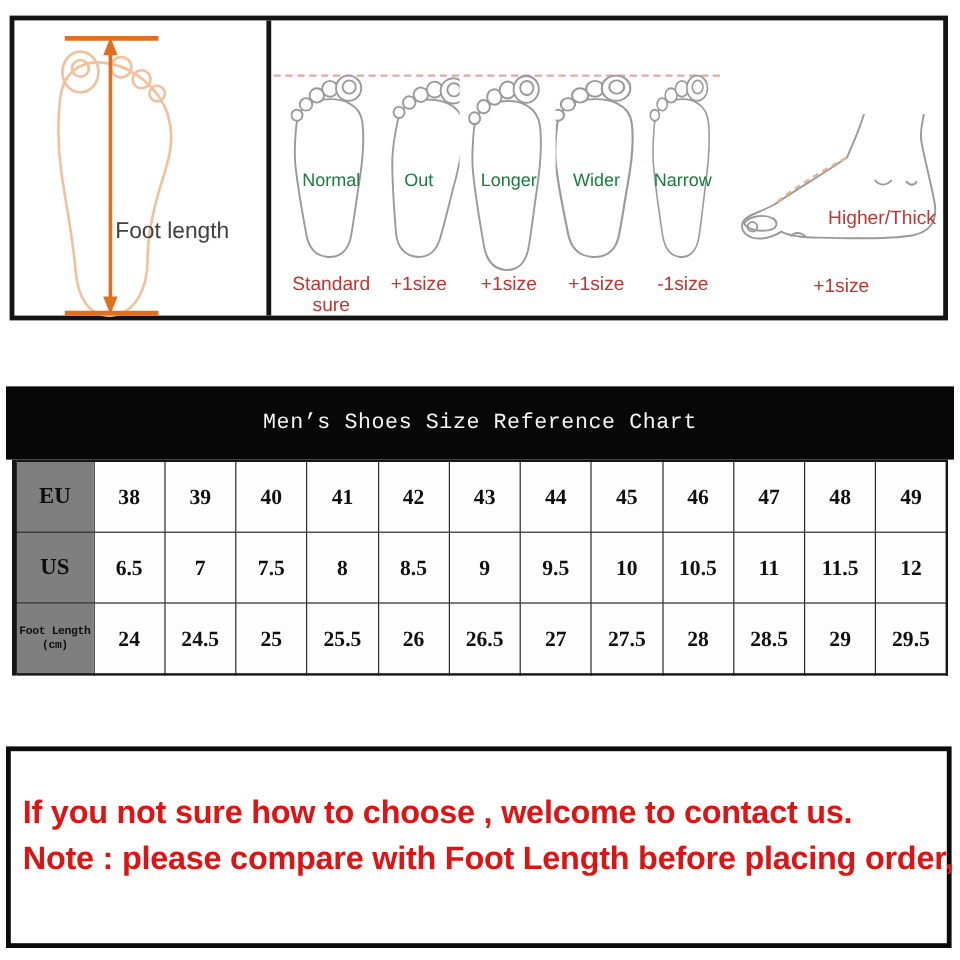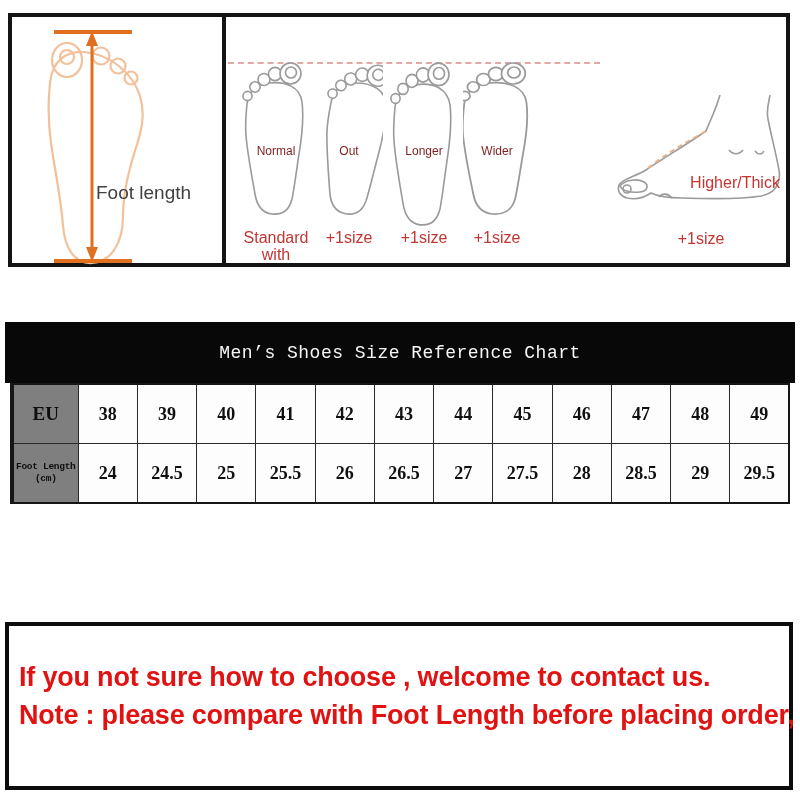--- a/index.html
+++ b/index.html
@@ -12,21 +12,21 @@
   .measure-box{position:absolute;left:0;top:0;bottom:0;width:210px;
                border-right:4px solid #141414;box-sizing:content-box;}
   .measure-svg{position:absolute;left:2px;top:2px;}
   .measure-label{position:absolute;left:84px;top:165px;font-size:19px;color:#414141;
                  white-space:nowrap;}
   .types-area{position:absolute;left:214px;top:0;right:0;bottom:0;}
   .toe-dotline{position:absolute;left:2px;top:45px;width:372px;height:0;
                border-top:2px dashed #e2a9a2;}
   .foot-col{position:absolute;top:43px;width:76px;height:210px;text-align:center;}
   .foot-col svg{position:absolute;left:4px;top:0;}
-  .fname{position:absolute;left:0;top:81px;width:100%;font-size:12px;color:#7f1d1d;
+  .fname{position:absolute;left:0;top:81px;width:100%;font-size:15px;color:#15803d;
          line-height:20px;}
   .fsize{position:absolute;left:2px;top:169px;width:72px;font-size:16px;color:#c23532;
          line-height:17px;}
   .side-foot-svg{position:absolute;left:386px;top:78px;}
   .side-name{position:absolute;left:444px;top:156px;width:130px;text-align:center;
              font-size:16px;color:#c23532;line-height:20px;}
   .side-size{position:absolute;left:435px;top:212px;width:80px;text-align:center;
              font-size:16px;color:#c23532;line-height:20px;}
 
   
@@ -98,21 +98,21 @@
     </div>
 
     <div class="types-area">
       <div class="toe-dotline"></div>
 
       <div class="foot-col" style="left:12px">
         <svg width="68" height="170" viewBox="-1 0 68 170">
             <use href="#gfoot"></use>
           </svg>
         <div class="fname">Normal</div>
-        <div class="fsize">Standard with</div>
+        <div class="fsize">Standard sure</div>
       </div>
       <div class="foot-col" style="left:85px">
         <svg width="68" height="170" viewBox="-1 0 68 170">
             <use href="#gfoot" transform="rotate(6 33 150)"></use>
           </svg>
         <div class="fname">Out</div>
         <div class="fsize">+1size</div>
       </div>
       <div class="foot-col" style="left:160px">
         <svg width="68" height="170" viewBox="-1 0 68 170">
@@ -120,20 +120,27 @@
           </svg>
         <div class="fname">Longer</div>
         <div class="fsize">+1size</div>
       </div>
       <div class="foot-col" style="left:233px">
         <svg width="68" height="170" viewBox="-1 0 68 170">
             <use href="#gfoot" transform="translate(-4.3 0) scale(1.13 1)"></use>
           </svg>
         <div class="fname">Wider</div>
         <div class="fsize">+1size</div>
+      </div>
+      <div class="foot-col" style="left:305px">
+        <svg width="68" height="170" viewBox="-1 0 68 170">
+            <use href="#gfoot" transform="translate(6 0) scale(0.82 1)"></use>
+          </svg>
+        <div class="fname">Narrow</div>
+        <div class="fsize">-1size</div>
       </div>
 
       <svg class="side-foot-svg" width="180" height="125" viewBox="0 0 180 125">
         <g stroke="#9a9a9a" stroke-width="1.6" fill="none">
           <path d="M108 0 C104 14 98 26 94 36 C77 48 50 64 34 75 C22 82 10 84 7 90 C5 96 8 101 15 103 C24 105 33 102 39 98 C47 102 58 103 70 103 C102 104 132 104 149 101 C163 98 169 89 167 75 C164 58 159 40 156 24 C154 15 157 6 158 0"></path>
           <path d="M8 91 C13 85 25 83 32 87 C37 90 36 96 28 97 C19 98 10 96 8 91 Z"></path>
           <circle cx="15" cy="94" r="4"></circle>
           <path d="M60 103 C56 98 50 98 47 102"></path>
           <path d="M117 55 C121 60 127 60 131 55"></path>
           <path d="M143 56 C146 60 150 60 152 56"></path>
@@ -174,20 +181,35 @@
             <td>40</td>
             <td>41</td>
             <td>42</td>
             <td>43</td>
             <td>44</td>
             <td>45</td>
             <td>46</td>
             <td>47</td>
             <td>48</td>
             <td>49</td>
+          </tr>
+          <tr>
+            <td class="rowhead">US</td>
+            <td>6.5</td>
+            <td>7</td>
+            <td>7.5</td>
+            <td>8</td>
+            <td>8.5</td>
+            <td>9</td>
+            <td>9.5</td>
+            <td>10</td>
+            <td>10.5</td>
+            <td>11</td>
+            <td>11.5</td>
+            <td>12</td>
           </tr>
           <tr>
             <td class="rowhead small">
               <div>Foot Length</div>
               <div>(cm)</div>
             </td>
             <td>24</td>
             <td>24.5</td>
             <td>25</td>
             <td>25.5</td>

